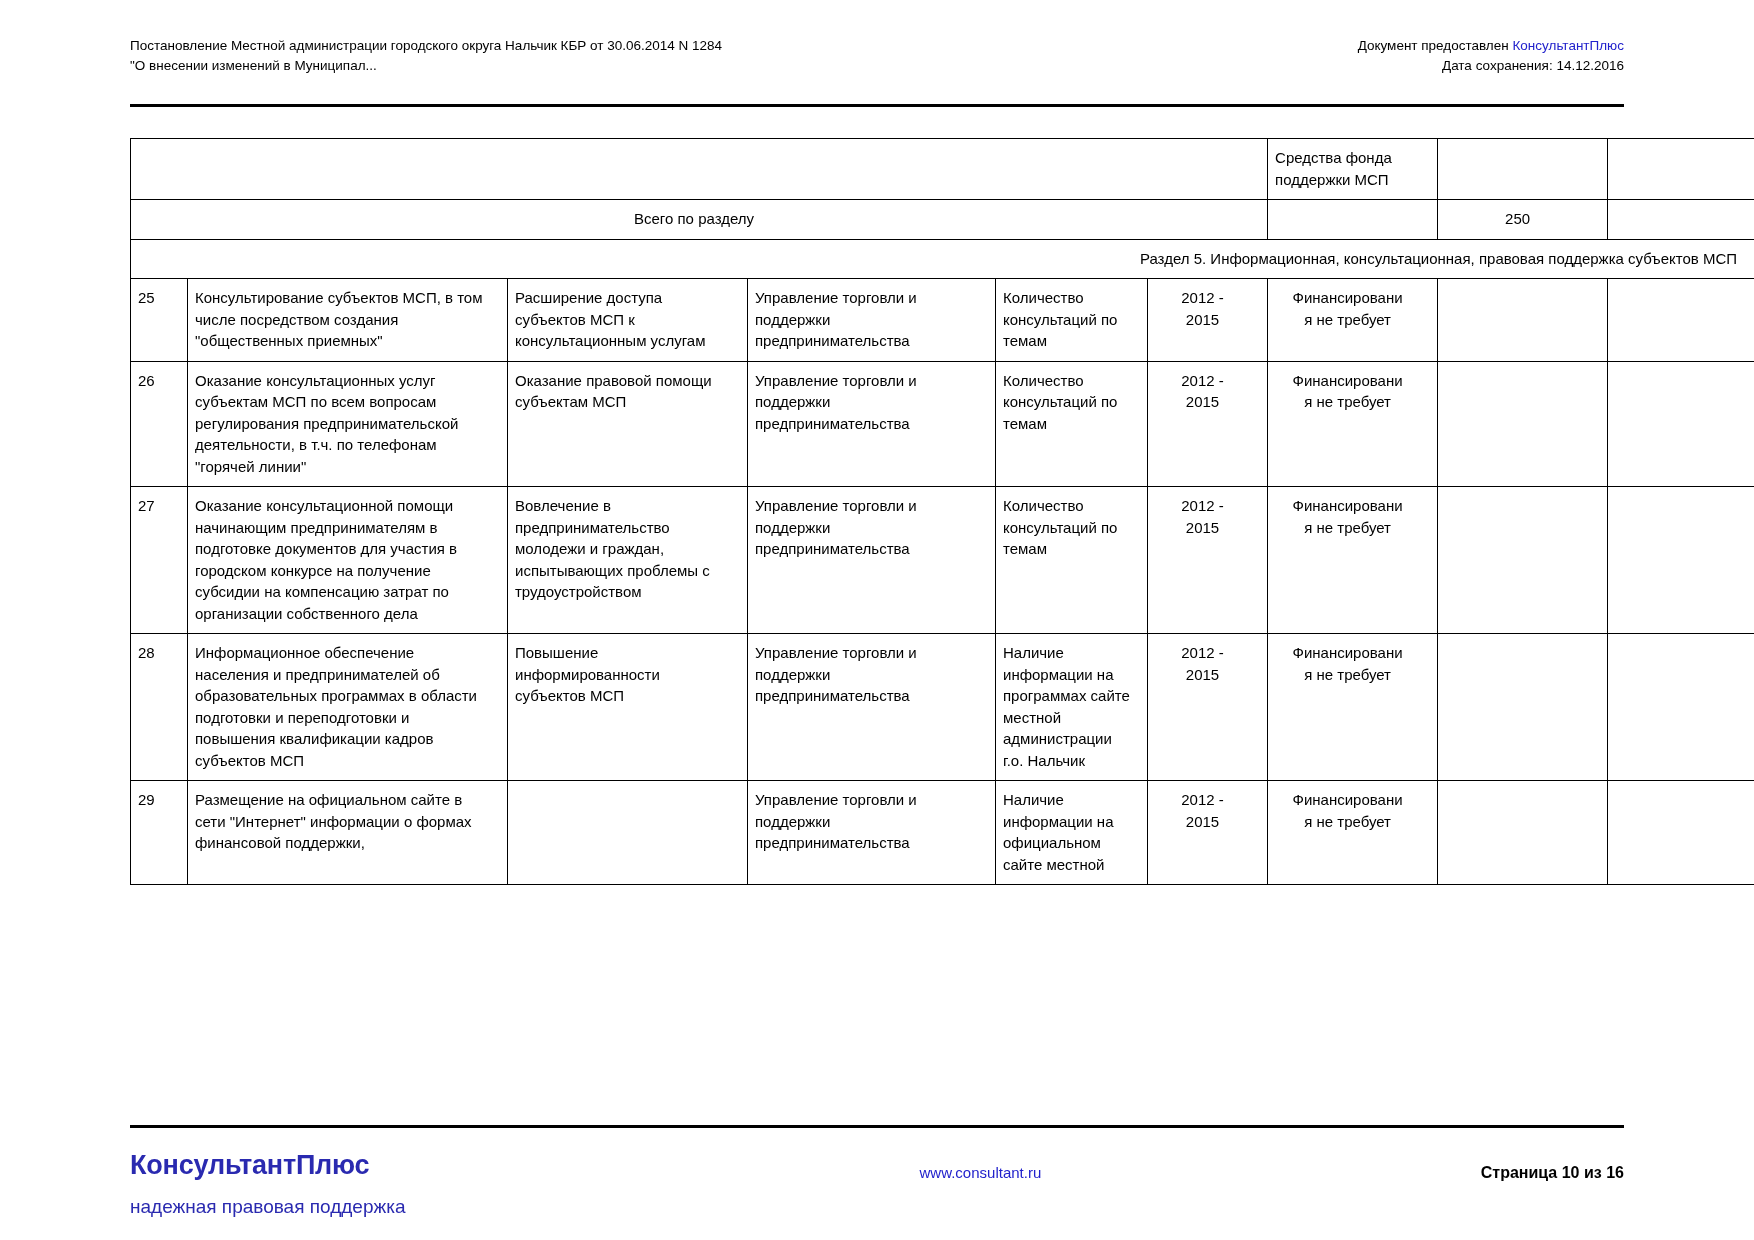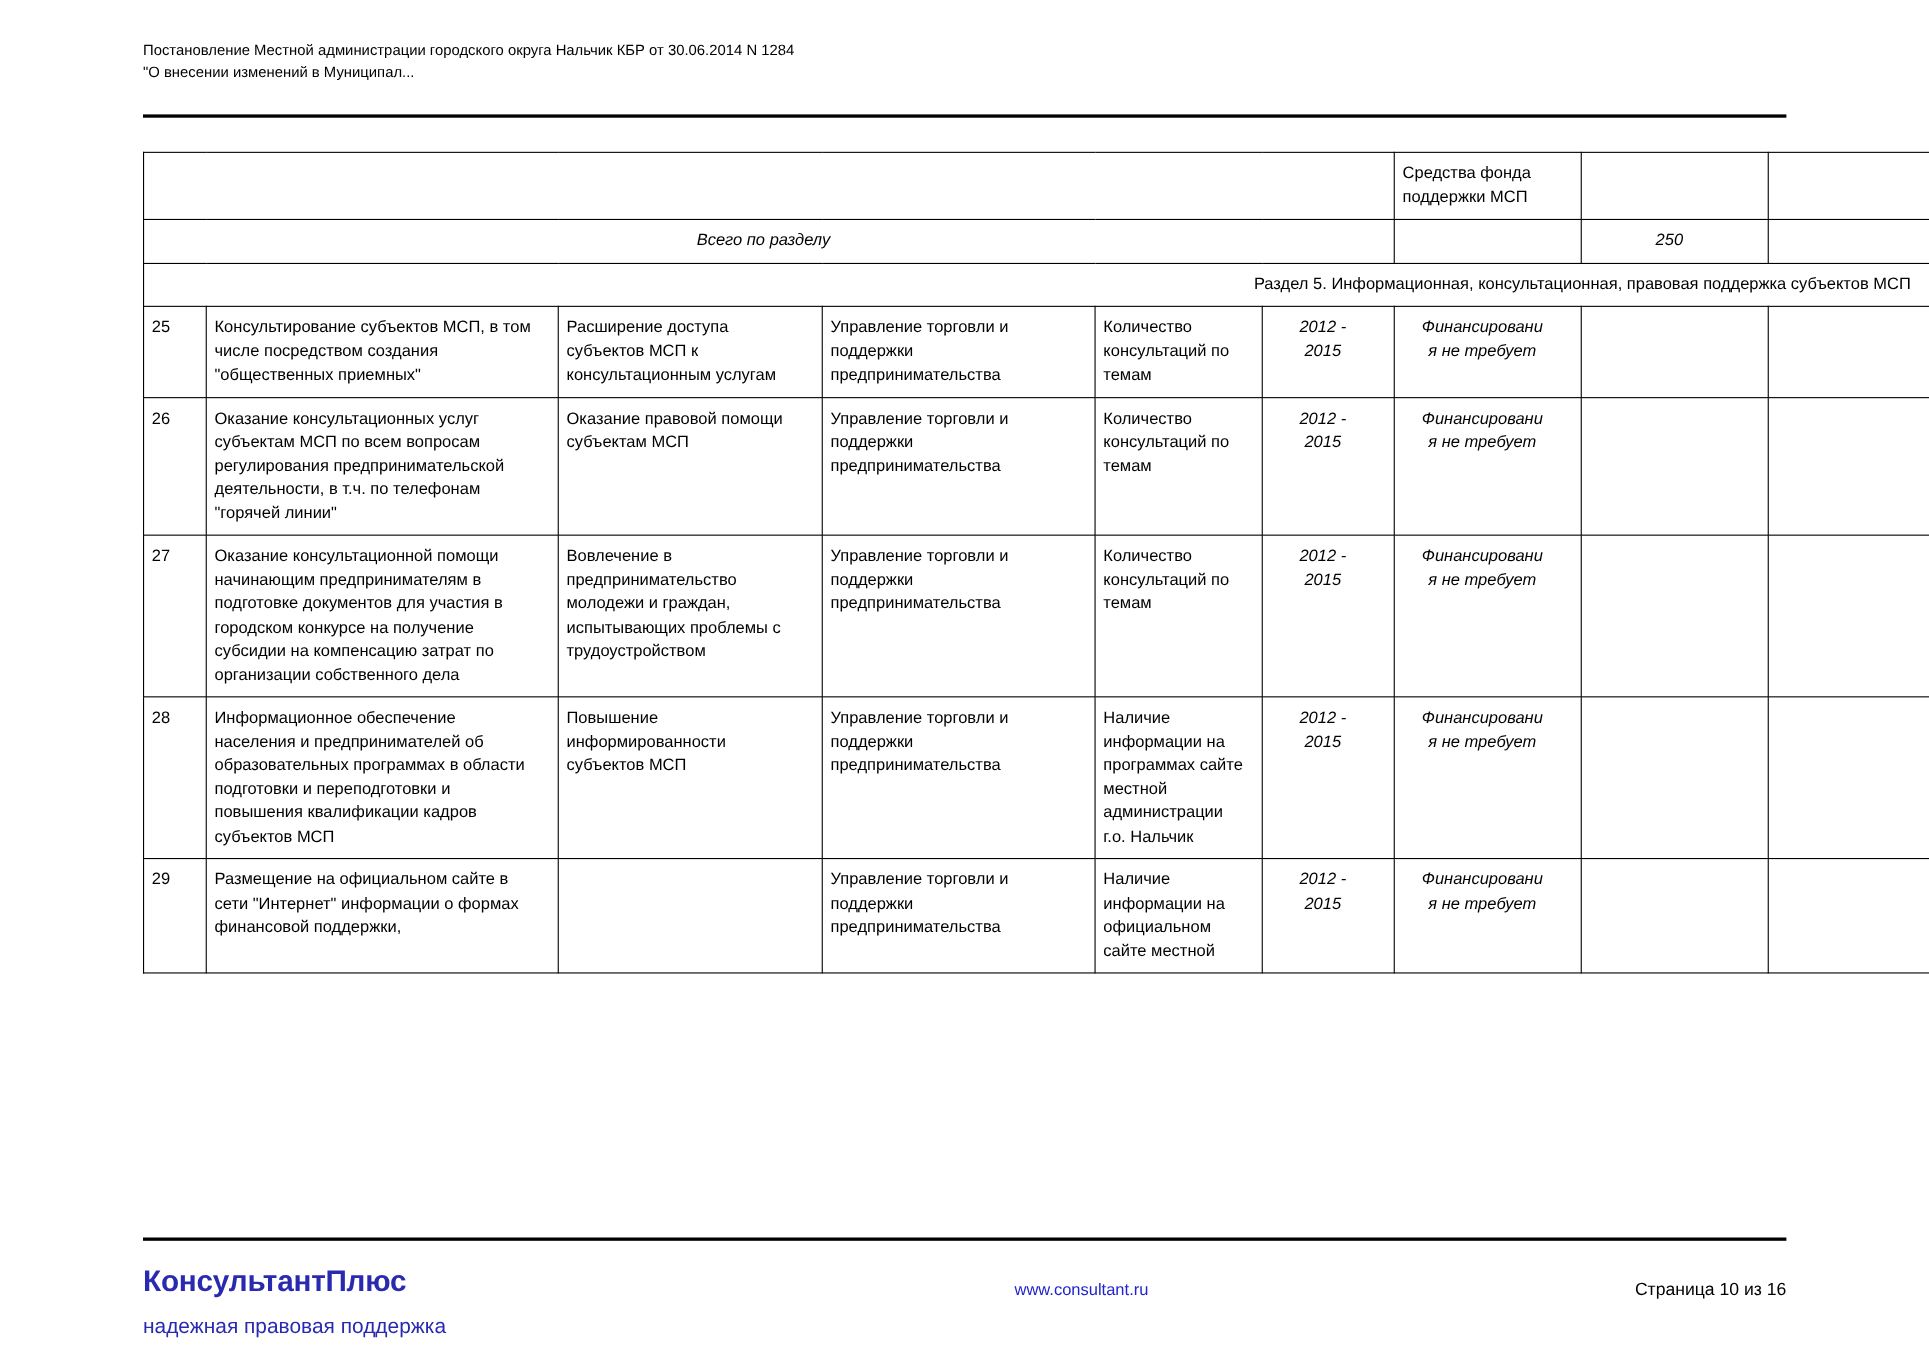--- a/index.html
+++ b/index.html
@@ -80,21 +80,21 @@
   col.c-num    { width: 57px; }
   col.c-act    { width: 320px; }
   col.c-res    { width: 240px; }
   col.c-org    { width: 248px; }
   col.c-ind    { width: 152px; }
   col.c-year   { width: 120px; }
   col.c-fin    { width: 170px; }
   col.c-src    { width: 170px; }
   col.c-sum    { width: 147px; }
 
-  .cell-center { text-align: center; font-style: italic; }
+  .cell-center { text-align: center; }
   .cell-num { padding-top: 9px; }
   .nowrap-pre { white-space: pre-line; }
 
   td.no-left-border { border-left: none; }
   td.no-right-border { border-right: none; }
 
   .sect-head td {
     text-align: right;
     padding-top: 10px;
     padding-bottom: 11px;
@@ -140,31 +140,39 @@
     padding-top: 14px;
     font-size: 15px;
     font-weight: normal;
     color: #2222cc;
     margin-left: -70px;
   }
   .ftr-right {
     padding-top: 14px;
     font-size: 16px;
     white-space: nowrap;
+    font-weight: bold;
   }
 </style>
 </head>
 <body>
 
 <div class="page">
 
   <div class="doc-header">
     <div class="hdr-left">
       <div>Постановление Местной администрации городского округа Нальчик КБР от 30.06.2014 N 1284</div>
       <div>"О внесении изменений в Муниципал...</div>
+    </div>
+    <div class="hdr-right">
+      <div>
+        <span>Документ предоставлен</span>
+        <span class="brand-link">КонсультантПлюс</span>
+      </div>
+      <div>Дата сохранения: 14.12.2016</div>
     </div>
   </div>
   <div class="hdr-rule"></div>
 
   <div class="tbl-wrap">
     <table class="doc-table">
       <colgroup>
         <col class="c-num">
           <col class="c-act">
           <col class="c-res">

